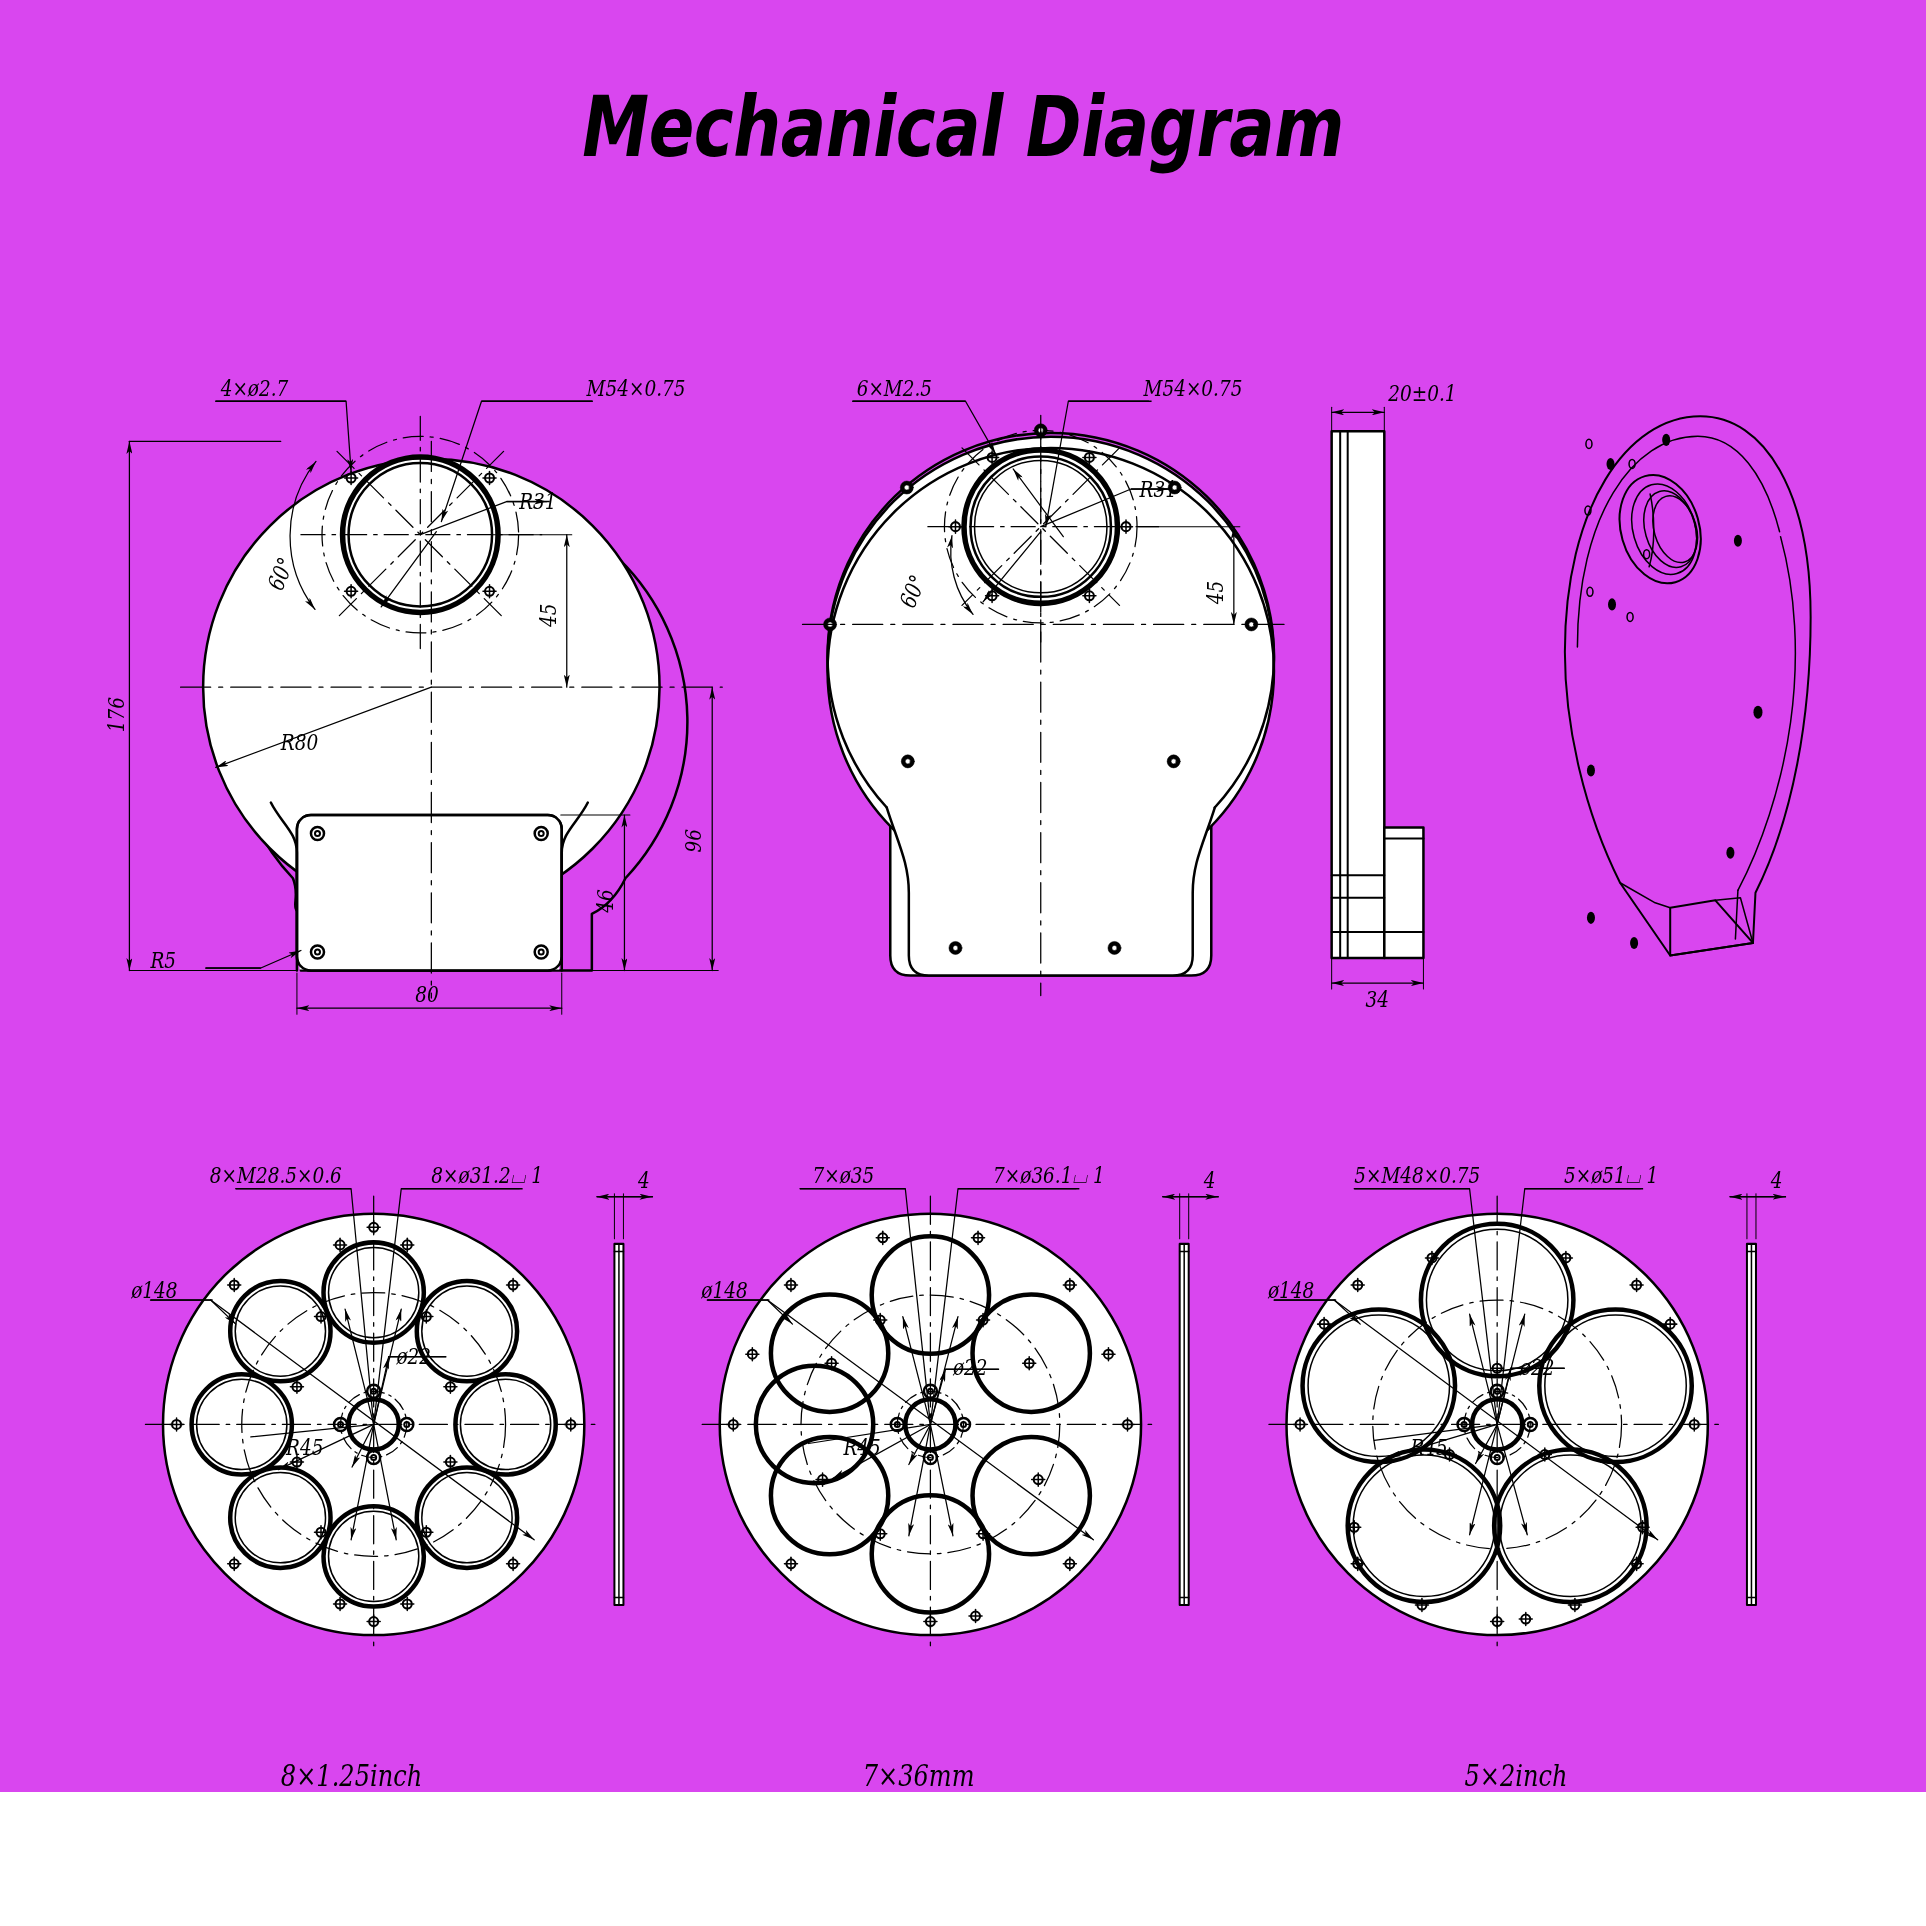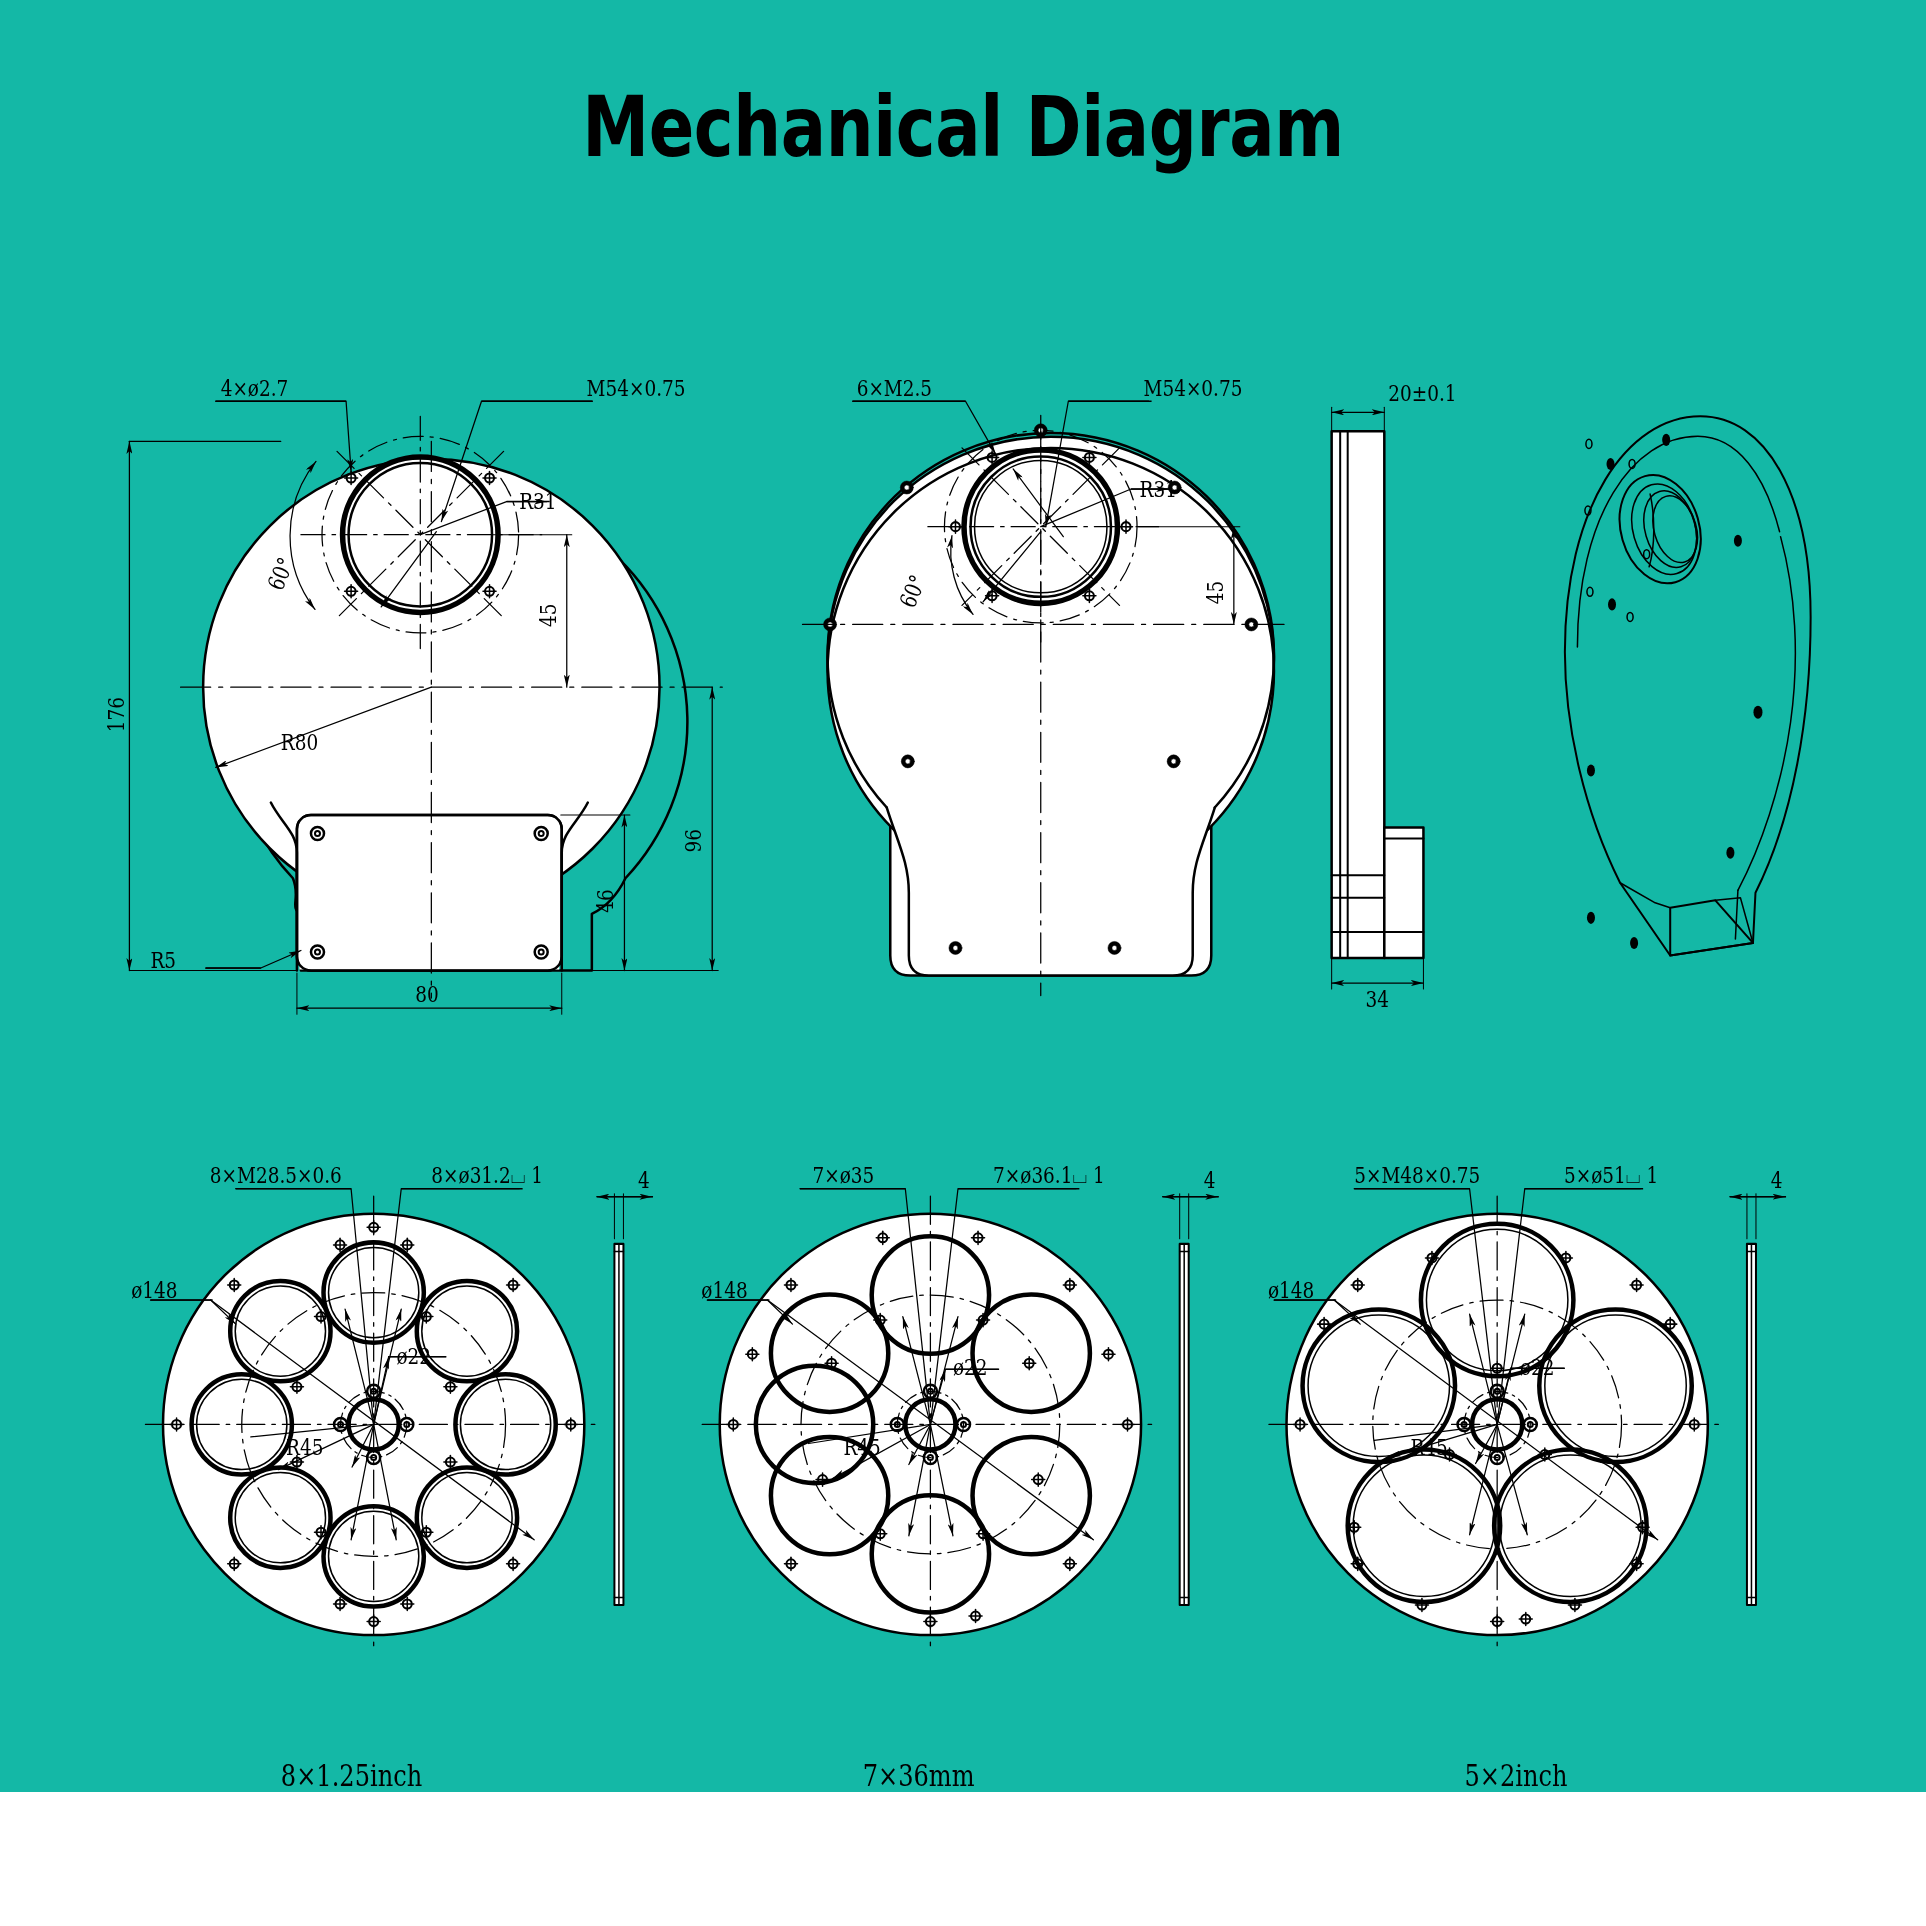--- a/index.html
+++ b/index.html
@@ -1,19 +1,19 @@
 <!DOCTYPE html>
 <html style="font-size:8px"><head>
 <meta charset="utf-8">
 <title>Mechanical Diagram</title>
 <style>
   html,body{margin:0;padding:0;background:#ffffff;}
   body{width:1926px;height:1926px;overflow:hidden;
        font-family:"DejaVu Serif",serif;}
-  #page{position:relative;width:1926px;height:1792px;background:#14b8a6;}
+  #page{position:relative;width:1926px;height:1792px;background:#d946ef;font-style:italic;}
   #title{
     position:absolute;top:85px;left:0;width:1926px;text-align:center;
     font-family:"DejaVu Sans",sans-serif;font-weight:bold;
     font-size:84px;letter-spacing:-0.5px;color:#000;
     transform:scaleX(0.80);transform-origin:center top;
     white-space:nowrap;line-height:1.0;
   }
   svg{position:absolute;top:0;left:0;}
   .dimtxt{font-family:"DejaVu Serif",serif;font-size:46px;fill:#000;}
   .captxt{font-family:"DejaVu Serif",serif;font-size:60px;fill:#000;}

